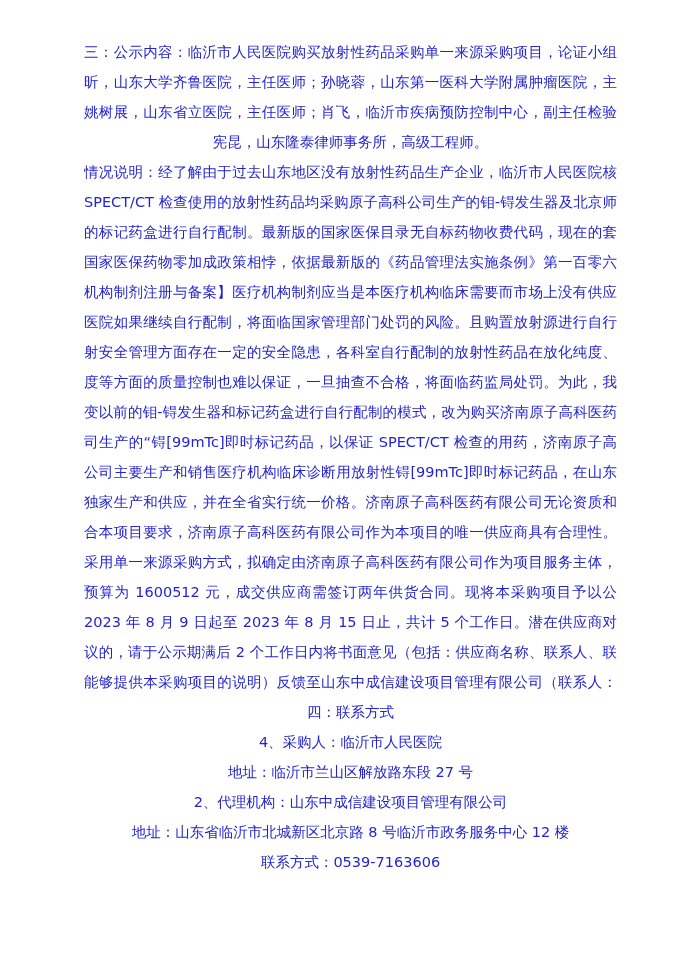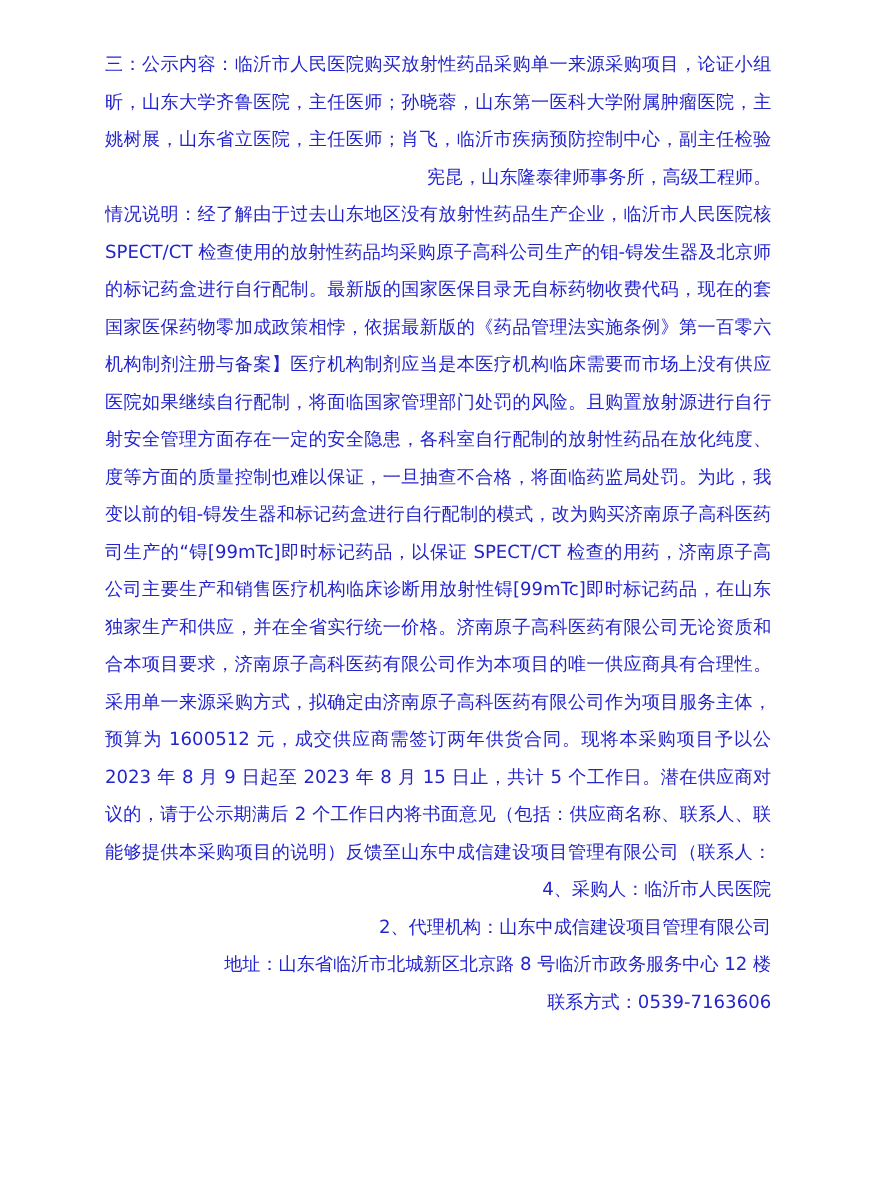--- a/index.html
+++ b/index.html
@@ -20,21 +20,21 @@
     top: 37px;
     width: 533px;
     font-size: 14.5px;
     letter-spacing: 0;
   }
   .line {
     height: 30px;
     line-height: 30px;
     overflow: hidden;
     white-space: nowrap;
-    text-align: right;
+    text-align: center;
   }
   
   .line.j {
     white-space: normal;
     text-align: justify;
     text-align-last: justify;
   }
 </style>
 </head>
 <body style="background: rgb(255, 255, 255);">
@@ -60,18 +60,22 @@
       <div class="line j">公司主要生产和销售医疗机构临床诊断用放射性锝[99mTc]即时标记药品，在山东地区属于</div>
       <div class="line j">独家生产和供应，并在全省实行统一价格。济南原子高科医药有限公司无论资质和实力均符</div>
       <div class="line j">合本项目要求，济南原子高科医药有限公司作为本项目的唯一供应商具有合理性。本项目拟</div>
       <div class="line j">采用单一来源采购方式，拟确定由济南原子高科医药有限公司作为项目服务主体，本项目年</div>
       <div class="line j">预算为 1600512 元，成交供应商需签订两年供货合同。现将本采购项目予以公示。公示期从</div>
       <div class="line j">2023 年 8 月 9 日起至 2023 年 8 月 15 日止，共计 5 个工作日。潜在供应商对公示内容有异</div>
       <div class="line j">议的，请于公示期满后 2 个工作日内将书面意见（包括：供应商名称、联系人、联系电话、</div>
       <div class="line j">能够提供本采购项目的说明）反馈至山东中成信建设项目管理有限公司（联系人：郑工，联</div>
     </div>
     <div>
+      <div class="line">四：联系方式</div>
+    </div>
+    <div>
       <div class="line">4、采购人：临沂市人民医院</div>
+      <div class="line">地址：临沂市兰山区解放路东段 27 号</div>
       <div class="line">2、代理机构：山东中成信建设项目管理有限公司</div>
       <div class="line">地址：山东省临沂市北城新区北京路 8 号临沂市政务服务中心 12 楼</div>
       <div class="line">联系方式：0539-7163606</div>
     </div>
   </div>
 
 </body></html>

